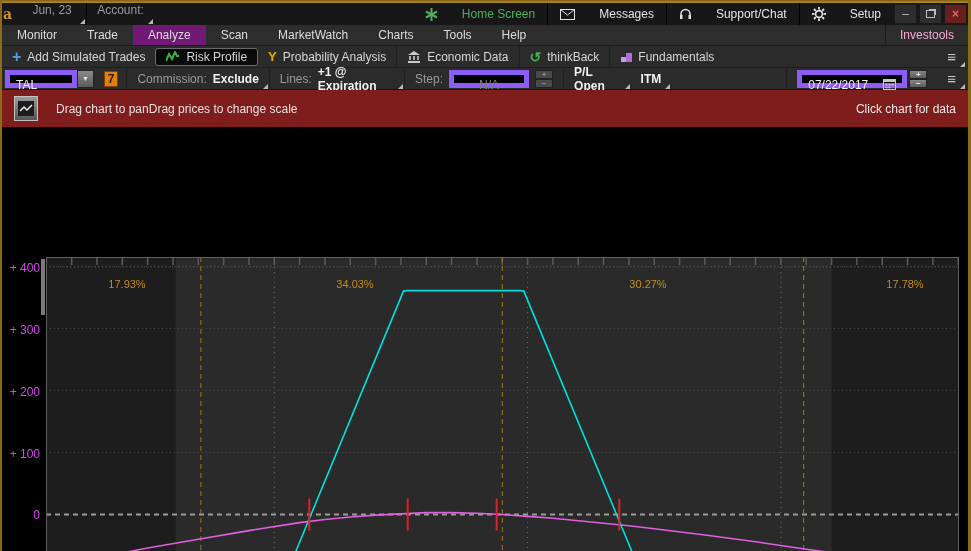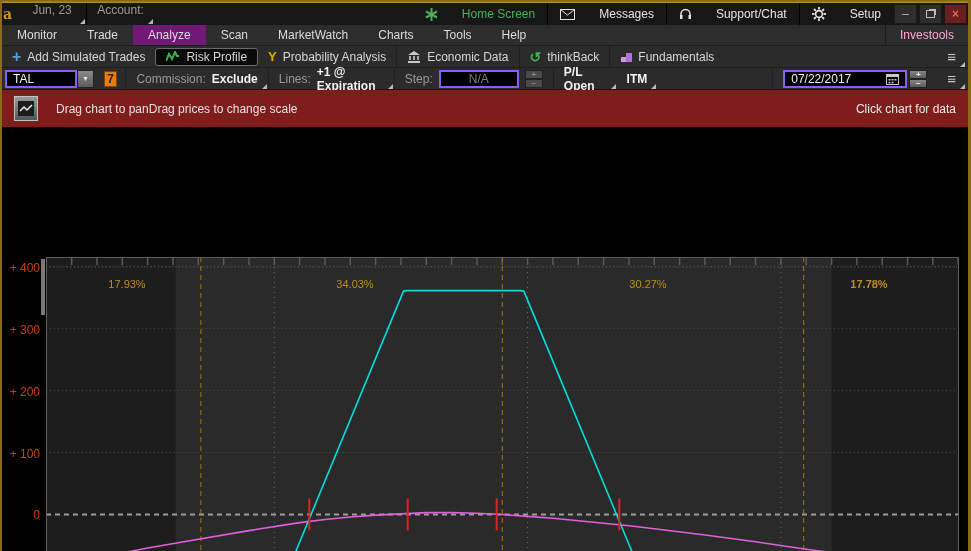--- a/index.html
+++ b/index.html
@@ -44,40 +44,40 @@
   .vsep { width:1px; height:22px; background:#3a3a3a; border-right:1px solid #202020; }
   .pill { border:1px solid #6a6a6a; border-radius:3px; background:#0a0a0a; padding:1px 10px; display:flex; gap:6px; align-items:center; }
   .plus-icon { color:#5b9bd5; font-weight:bold; font-size:16px; line-height:1; }
   .y-icon { color:#e0af00; font-weight:bold; font-size:13px; }
   .tb-icon { color:#44b050; font-weight:bold; font-size:14px; line-height:1; }
   .blocks { position:relative; width:12px; height:12px; }
   .blocks i { position:absolute; background:#b06fd8; }
   .blocks .b1 { left:1px; top:6px; width:5px; height:5px; background:#c89ae0; }
   .blocks .b2 { left:6px; top:2px; width:6px; height:9px; }
   .hamburger { color:#c9c9c9; font-size:15px; }
-  .blackbox { background:#000; border:2px solid #8b5cf6; height:18px; display:flex; align-items:center; padding:3px 6px; color:#f0f0f0; }
+  .blackbox { background:#000; border:5px solid #8b5cf6; height:18px; display:flex; padding:3px 6px; color:#f0f0f0; }
   .ddbtn { width:17px; height:18px; background:linear-gradient(#8a8a8a,#5c5c5c); border:1px solid #222;
     display:flex; align-items:center; justify-content:center; color:#e8e8e8; font-size:7px; }
   .badge7 { width:16px; height:16px; background:#e87d0d; border:1px solid #7c4303; color:#16253d;
     font-weight:bold; display:flex; align-items:center; justify-content:center; }
   .stepper { display:flex; flex-direction:column; width:18px; height:18px; }
   .stepper span { flex:1; background:linear-gradient(#868686,#5a5a5a); border:1px solid #222;
     color:#ececec; font-size:8px; line-height:7px; text-align:center; font-weight:bold; }
   .stepper.disabled span { background:#4a4a4a; color:#8a8a8a; }
   .na { color:#7d7d7d; justify-content:center; width:80px; }
 
   .chart-header { position:absolute; left:2px; top:90px; width:966px; height:37px; background:#7f1d1d;
     display:flex; align-items:center; }
   .chartbtn { width:24px; height:25px; margin-left:12px; background:linear-gradient(#9a9a9a,#555);
     border:1px solid #c2c2c2; display:flex; align-items:center; justify-content:center; }
   .hints { margin-left:18px; color:#e2e2e2; }
   .chart-header .right { margin-left:auto; margin-right:12px; color:#e9e9e9; }
 
   .chart-zone { position:absolute; left:0; top:127px; width:971px; height:424px; background:#000; }
-  .ylab { position:absolute; width:40px; text-align:right; color:#c2410c; }
+  .ylab { position:absolute; width:40px; text-align:right; color:#d946ef; }
   .axis-handle { position:absolute; left:41px; width:4px; height:56px; background:#7a7a7a; }
   .plot-svg { position:absolute; left:46px; top:130px; }
   .pct { position:absolute; top:151px; transform:translateX(-50%); color:#bf8d1f; font-size:11px; }
 </style>
 </head>
 <body>
 
 <div id="app">
   <div class="gold-top"></div>
   <div class="gold-left"></div>
@@ -255,21 +255,21 @@
       <div class="stepper">
           <span>+</span>
           <span>−</span>
         </div>
       <div class="ddbtn">
           <span>▼</span>
         </div>
     </div>
     <div class="vsep"></div>
     <div class="cell" style="gap:2px;">
-      <div class="blackbox" style="width:124px; gap:8px;">
+      <div class="blackbox" style="width:110px; gap:8px;">
         <span>07/22/2017</span>
         <svg width="13" height="12" viewBox="0 0 13 12" style="margin-left:auto">
           <rect x="0.5" y="1.5" width="12" height="10" fill="none" stroke="#c9c9c9"></rect>
           <rect x="0.5" y="1.5" width="12" height="2.5" fill="#c9c9c9"></rect>
           <g fill="#c9c9c9">
               <rect x="2.5" y="6" width="2" height="1.5"></rect>
               <rect x="5.5" y="6" width="2" height="1.5"></rect>
               <rect x="8.5" y="6" width="2" height="1.5"></rect>
               <rect x="2.5" y="8.8" width="2" height="1.5"></rect>
               <rect x="5.5" y="8.8" width="2" height="1.5"></rect>
@@ -353,16 +353,16 @@
         <line x1="450.7" y1="241.5" x2="450.7" y2="273.5"></line>
         <line x1="573.3" y1="241.5" x2="573.3" y2="273.5"></line>
       </g>
 
       <rect x="0.5" y="0.5" width="912" height="383" fill="none" stroke="#5e5e5e"></rect>
     </svg>
 
     <span class="pct" style="left:127px;">17.93%</span>
     <span class="pct" style="left:355px;">34.03%</span>
     <span class="pct" style="left:648px;">30.27%</span>
-    <span class="pct" style="left:869px;font-weight:bold;">17.78%</span>
+    <span class="pct" style="left:905px;">17.78%</span>
 
   </div>
 </div>
 
 </body></html>

